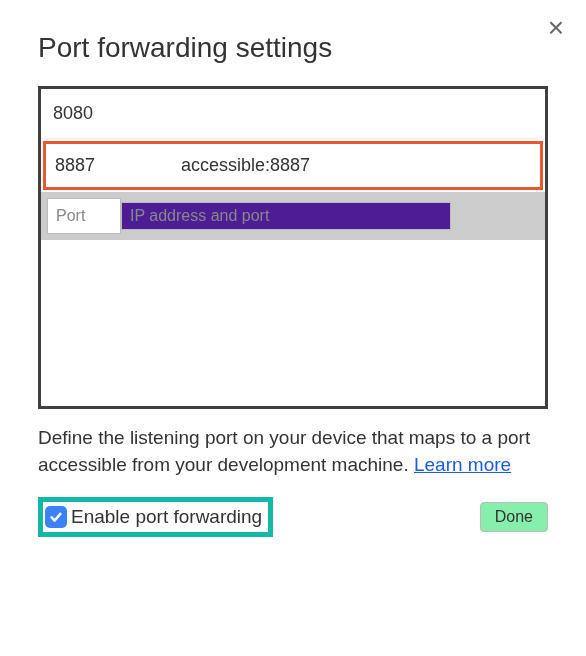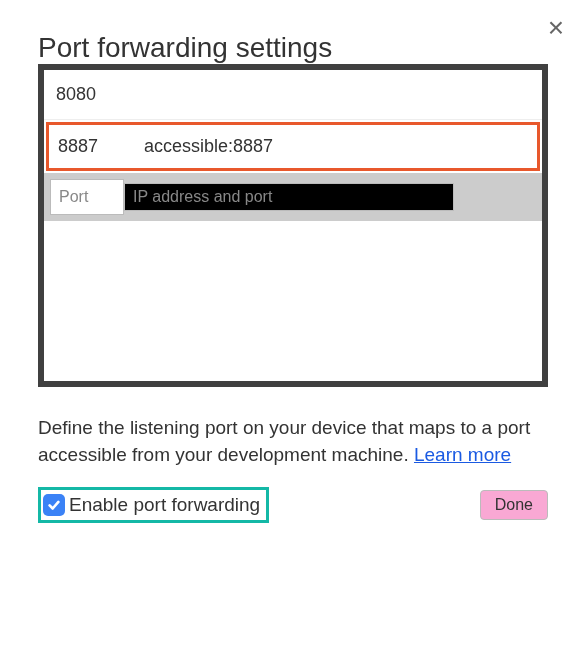--- a/index.html
+++ b/index.html
@@ -27,38 +27,40 @@
       color: #666;
       cursor: pointer;
       line-height: 1;
       background: none;
       border: none;
     }
     .title {
       font-size: 28px;
       font-weight: 400;
       color: #333;
+      margin-bottom: 22px;
     }
     .mappings-box {
-      border: 6px solid #404040;
+      border: 3px solid #404040;
       height: 323px;
       overflow: hidden;
     }
     .mapping-row {
       display: flex;
       align-items: center;
       padding: 14px 12px;
       font-size: 18px;
       color: #333;
       border-bottom: 1px solid #eee;
     }
     .mapping-row.highlighted {
       border: 3px solid #e8582c;
       margin: 2px;
       padding: 11px 9px;
+      gap: 40px;
     }
     .port-col {
       width: 86px;
       flex-shrink: 0;
     }
     .addr-col {
       flex: 1;
     }
     .input-row {
       display: flex;
@@ -74,50 +76,50 @@
       border: 1px solid #bbb;
       background: #fff;
       color: #888;
       font-family: inherit;
     }
     .addr-input {
       flex: 1;
       padding: 4px 8px;
       font-size: 16px;
       border: 1px solid #bbb;
-      background: #000000;
+      background: #4c1d95;
       color: #888;
       font-family: inherit;
       max-width: 330px;
     }
     .port-input::placeholder,
     .addr-input::placeholder {
       color: #888;
     }
     .description {
-      margin-top: 28px;
+      margin-top: 16px;
       font-size: 19px;
       line-height: 1.42;
       color: #333;
     }
     .learn-more {
       color: #1a5ae2;
       text-decoration: underline;
       cursor: pointer;
     }
     .footer {
       display: flex;
       align-items: center;
       justify-content: space-between;
       margin-top: 18px;
     }
     .checkbox-wrap {
       display: inline-flex;
       align-items: center;
-      border: 3px solid #14b8a6;
+      border: 5px solid #14b8a6;
       padding: 4px 6px 4px 2px;
       justify-content: center;
     }
     .checkbox {
       width: 22px;
       height: 22px;
       border-radius: 5px;
       background: #3b82f6;
       display: inline-flex;
       align-items: center;
@@ -131,21 +133,21 @@
     }
     .checkbox-label {
       font-size: 19px;
       color: #333;
     }
     .done-btn {
       padding: 5px 14px;
       font-size: 16px;
       border: 1px solid #bbb;
       border-radius: 4px;
-      background: #f9a8d4;
+      background: #86efac;
       cursor: pointer;
       color: #333;
       font-family: inherit;
     }
   </style>
 </head>
 <body>
 
 <div class="dialog">
   <button class="close-btn">

